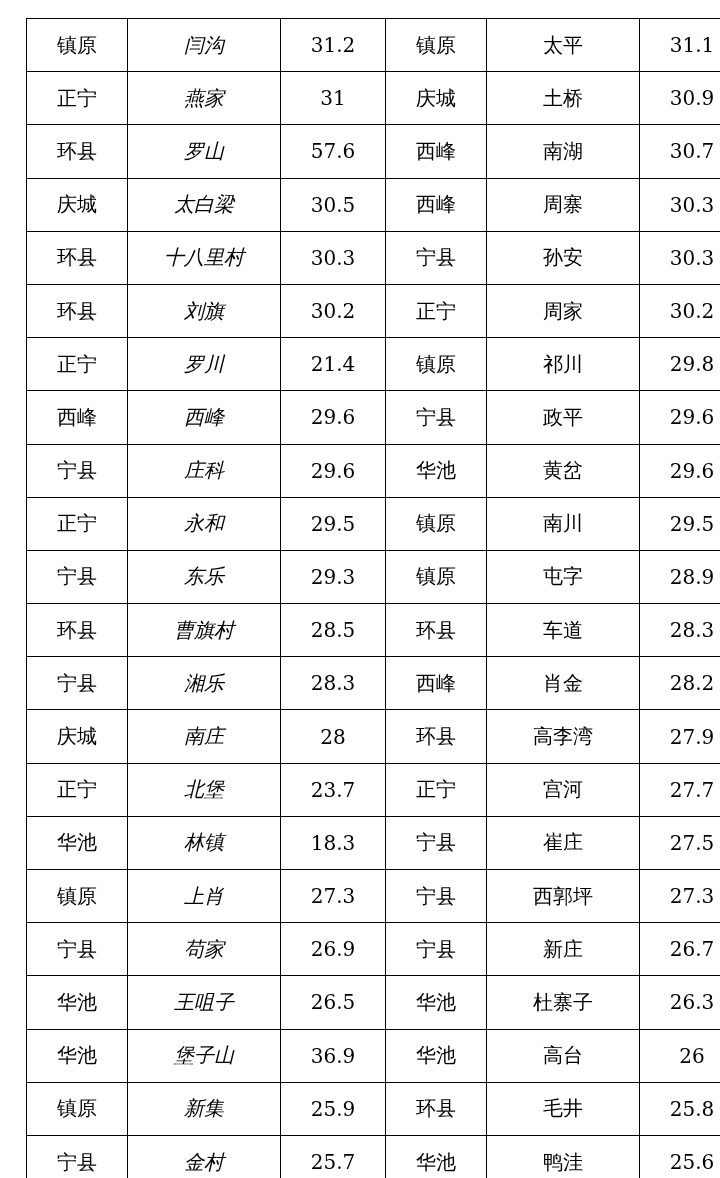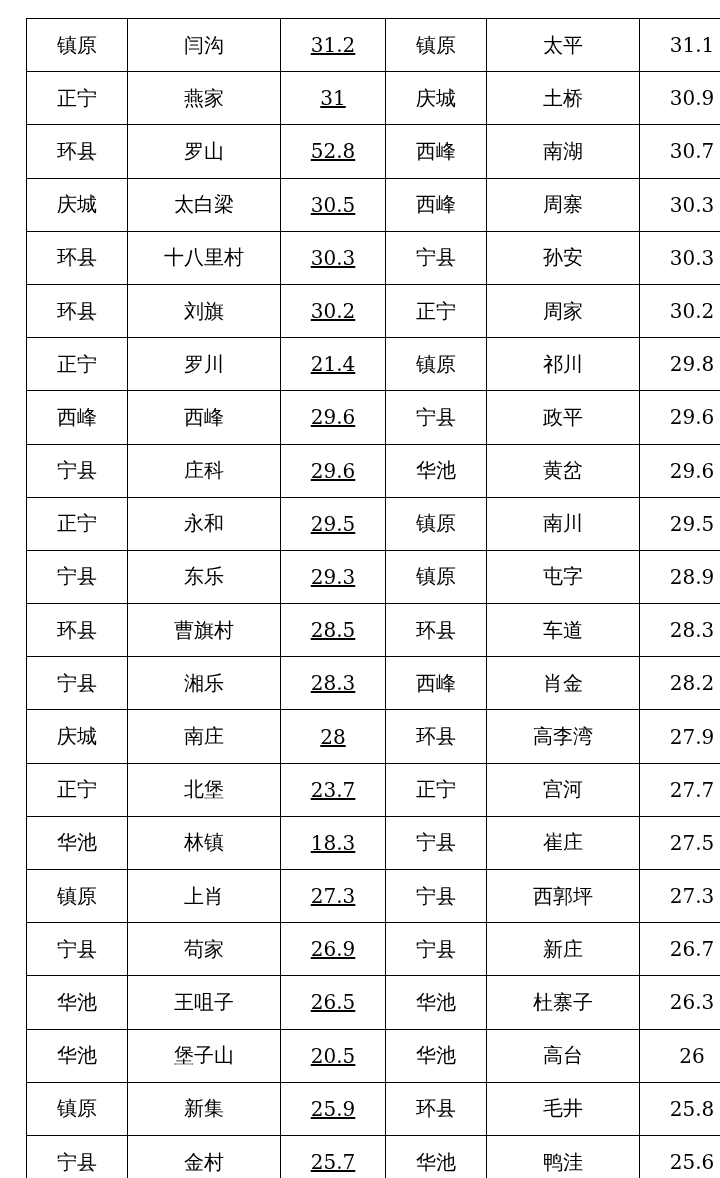--- a/index.html
+++ b/index.html
@@ -33,22 +33,22 @@
     text-align: center;
     vertical-align: middle;
     height: 52.2px;
     font-size: 20px;
     font-family: "DejaVu Serif", "Liberation Serif", serif;
     padding: 0 2px;
     white-space: nowrap;
     overflow: hidden;
   }
   td.c0 { width: 96px; }
-  td.c1 { width: 148px; }
-  td.c2 { width: 100px; text-decoration: underline; }
+  td.c1 { width: 148px; font-style: italic; }
+  td.c2 { width: 100px; }
   td.c3 { width: 96px; }
   td.c4 { width: 148px; }
   td.c5 { width: 100px; }
   .num {
     font-family: "DejaVu Serif", "Liberation Serif", serif;
   }
 </style>
 </head>
 <body>
 
@@ -67,21 +67,21 @@
           <td class="c0">正宁</td>
           <td class="c1">燕家</td>
           <td class="c2 num">31</td>
           <td class="c3">庆城</td>
           <td class="c4">土桥</td>
           <td class="c5 num">30.9</td>
         </tr>
         <tr>
           <td class="c0">环县</td>
           <td class="c1">罗山</td>
-          <td class="c2 num">52.8</td>
+          <td class="c2 num">57.6</td>
           <td class="c3">西峰</td>
           <td class="c4">南湖</td>
           <td class="c5 num">30.7</td>
         </tr>
         <tr>
           <td class="c0">庆城</td>
           <td class="c1">太白梁</td>
           <td class="c2 num">30.5</td>
           <td class="c3">西峰</td>
           <td class="c4">周寨</td>
@@ -203,21 +203,21 @@
           <td class="c0">华池</td>
           <td class="c1">王咀子</td>
           <td class="c2 num">26.5</td>
           <td class="c3">华池</td>
           <td class="c4">杜寨子</td>
           <td class="c5 num">26.3</td>
         </tr>
         <tr>
           <td class="c0">华池</td>
           <td class="c1">堡子山</td>
-          <td class="c2 num">20.5</td>
+          <td class="c2 num">36.9</td>
           <td class="c3">华池</td>
           <td class="c4">高台</td>
           <td class="c5 num">26</td>
         </tr>
         <tr>
           <td class="c0">镇原</td>
           <td class="c1">新集</td>
           <td class="c2 num">25.9</td>
           <td class="c3">环县</td>
           <td class="c4">毛井</td>

